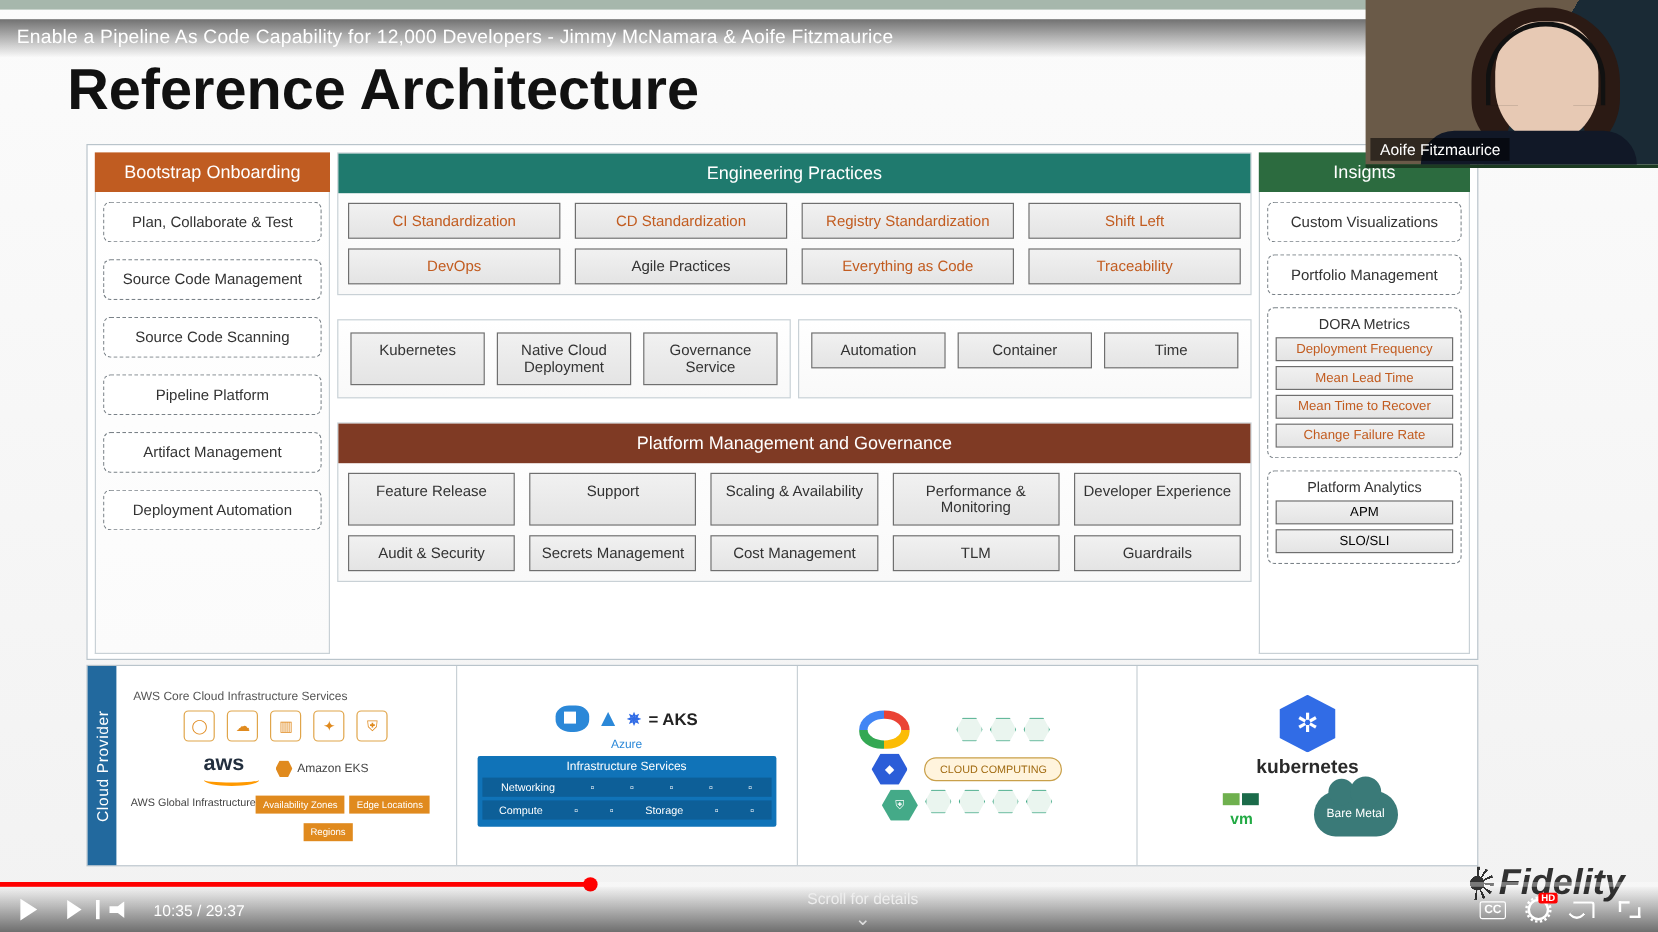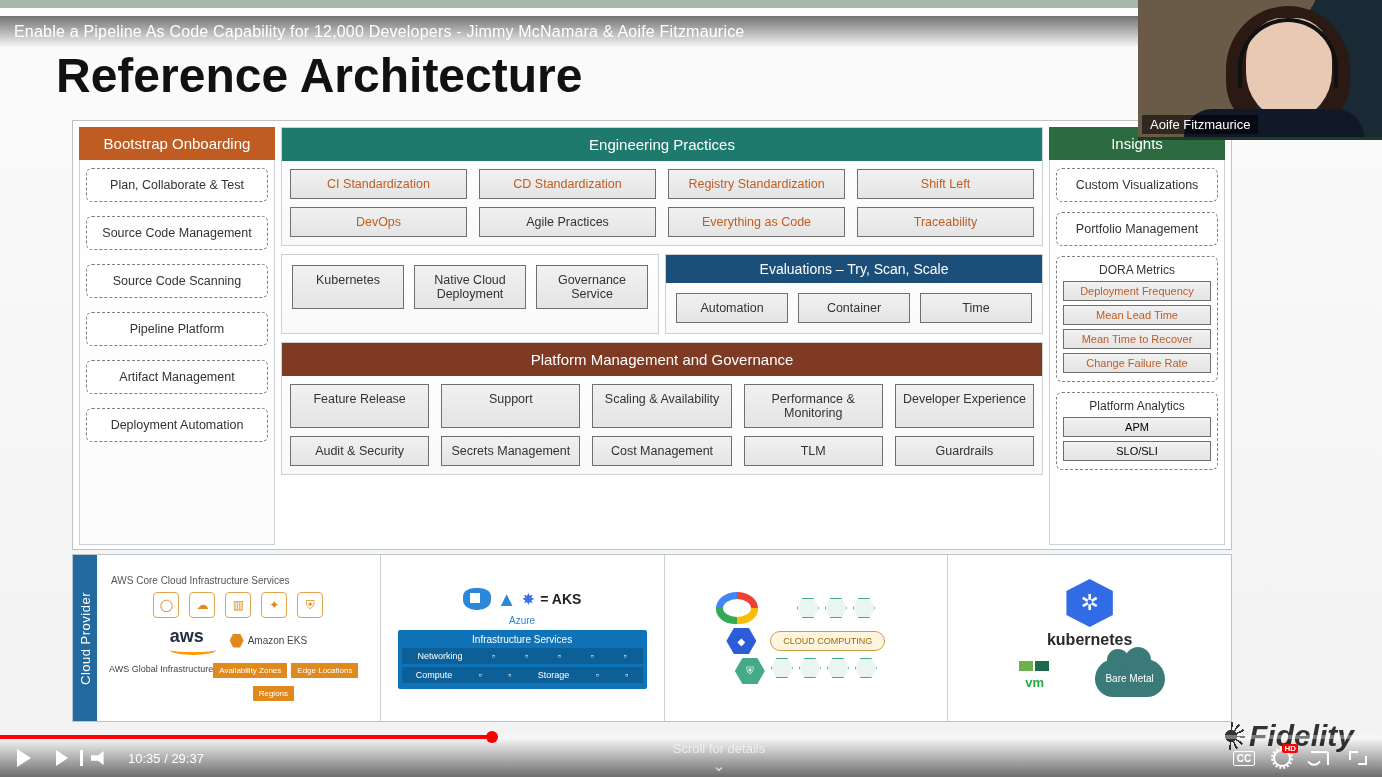--- a/index.html
+++ b/index.html
@@ -12,21 +12,21 @@
   .col-left { width:196px; display:flex; flex-direction:column; }
   .hdr { text-align:center; font-size:15px; font-weight:500; color:#fff; padding:8px 4px; }
   .hdr-orange { background:#c05c21; }
   .hdr-teal { background:#1f7a6e; }
   .hdr-green { background:#2c6b3f; }
   .hdr-blue { background:#1b4f7a; }
   .hdr-brown { background:#7f3a24; }
   .hdr-grey { background:#b8c0c5; color:#333; }
   .lcol-body { border:1px solid #c9d1d6; border-top:none; padding:8px 6px; display:flex; flex-direction:column; gap:14px; flex:1; background:linear-gradient(#fff,#fbfbfb); }
   .dashed { border:1.5px dashed #7a8288; border-radius:6px; font-size:12.5px; color:#333; text-align:center; display:flex; align-items:center; justify-content:center; padding:8px 6px; min-height:34px; background:#fff; }
-  .col-mid { flex:1; display:flex; flex-direction:column; gap:8px; }
+  .col-mid { flex:1; display:flex; flex-direction:column; gap:20px; }
   .panel { border:1px solid #c9d1d6; background:linear-gradient(#fff,#f9f9f9); }
   .panel-body { padding:8px; display:flex; flex-direction:column; gap:8px; }
   .row { display:flex; gap:12px; }
   .cell { flex:1; border:1px solid #6f6f6f; background:linear-gradient(#f1f1f1,#e4e4e4); font-size:12.5px; text-align:center; padding:7px 4px; color:#333; }
   .cell.orange { color:#c25c20; }
   .mid-row { display:flex; gap:6px; }
   .mid-row .panel { flex:1; }
   .mid-row .hdr { font-size:14px; padding:6px 4px; }
   .mid-row .panel-body { flex-direction:row; gap:10px; padding:10px; }
   .col-right { width:176px; display:flex; flex-direction:column; }
@@ -147,21 +147,20 @@
 
       <div class="mid-row">
         <div class="panel">
           <div class="panel-body">
             <div class="cell">Kubernetes</div>
             <div class="cell">Native Cloud Deployment</div>
             <div class="cell">Governance Service</div>
           </div>
         </div>
         <div class="panel">
-          <div class="hdr hdr-blue">Evaluations – Try, Scan, Scale</div>
           <div class="panel-body">
             <div class="cell">Automation</div>
             <div class="cell">Container</div>
             <div class="cell">Time</div>
           </div>
         </div>
       </div>
 
       <div class="panel">
         <div class="hdr hdr-brown">Platform Management and Governance</div>

